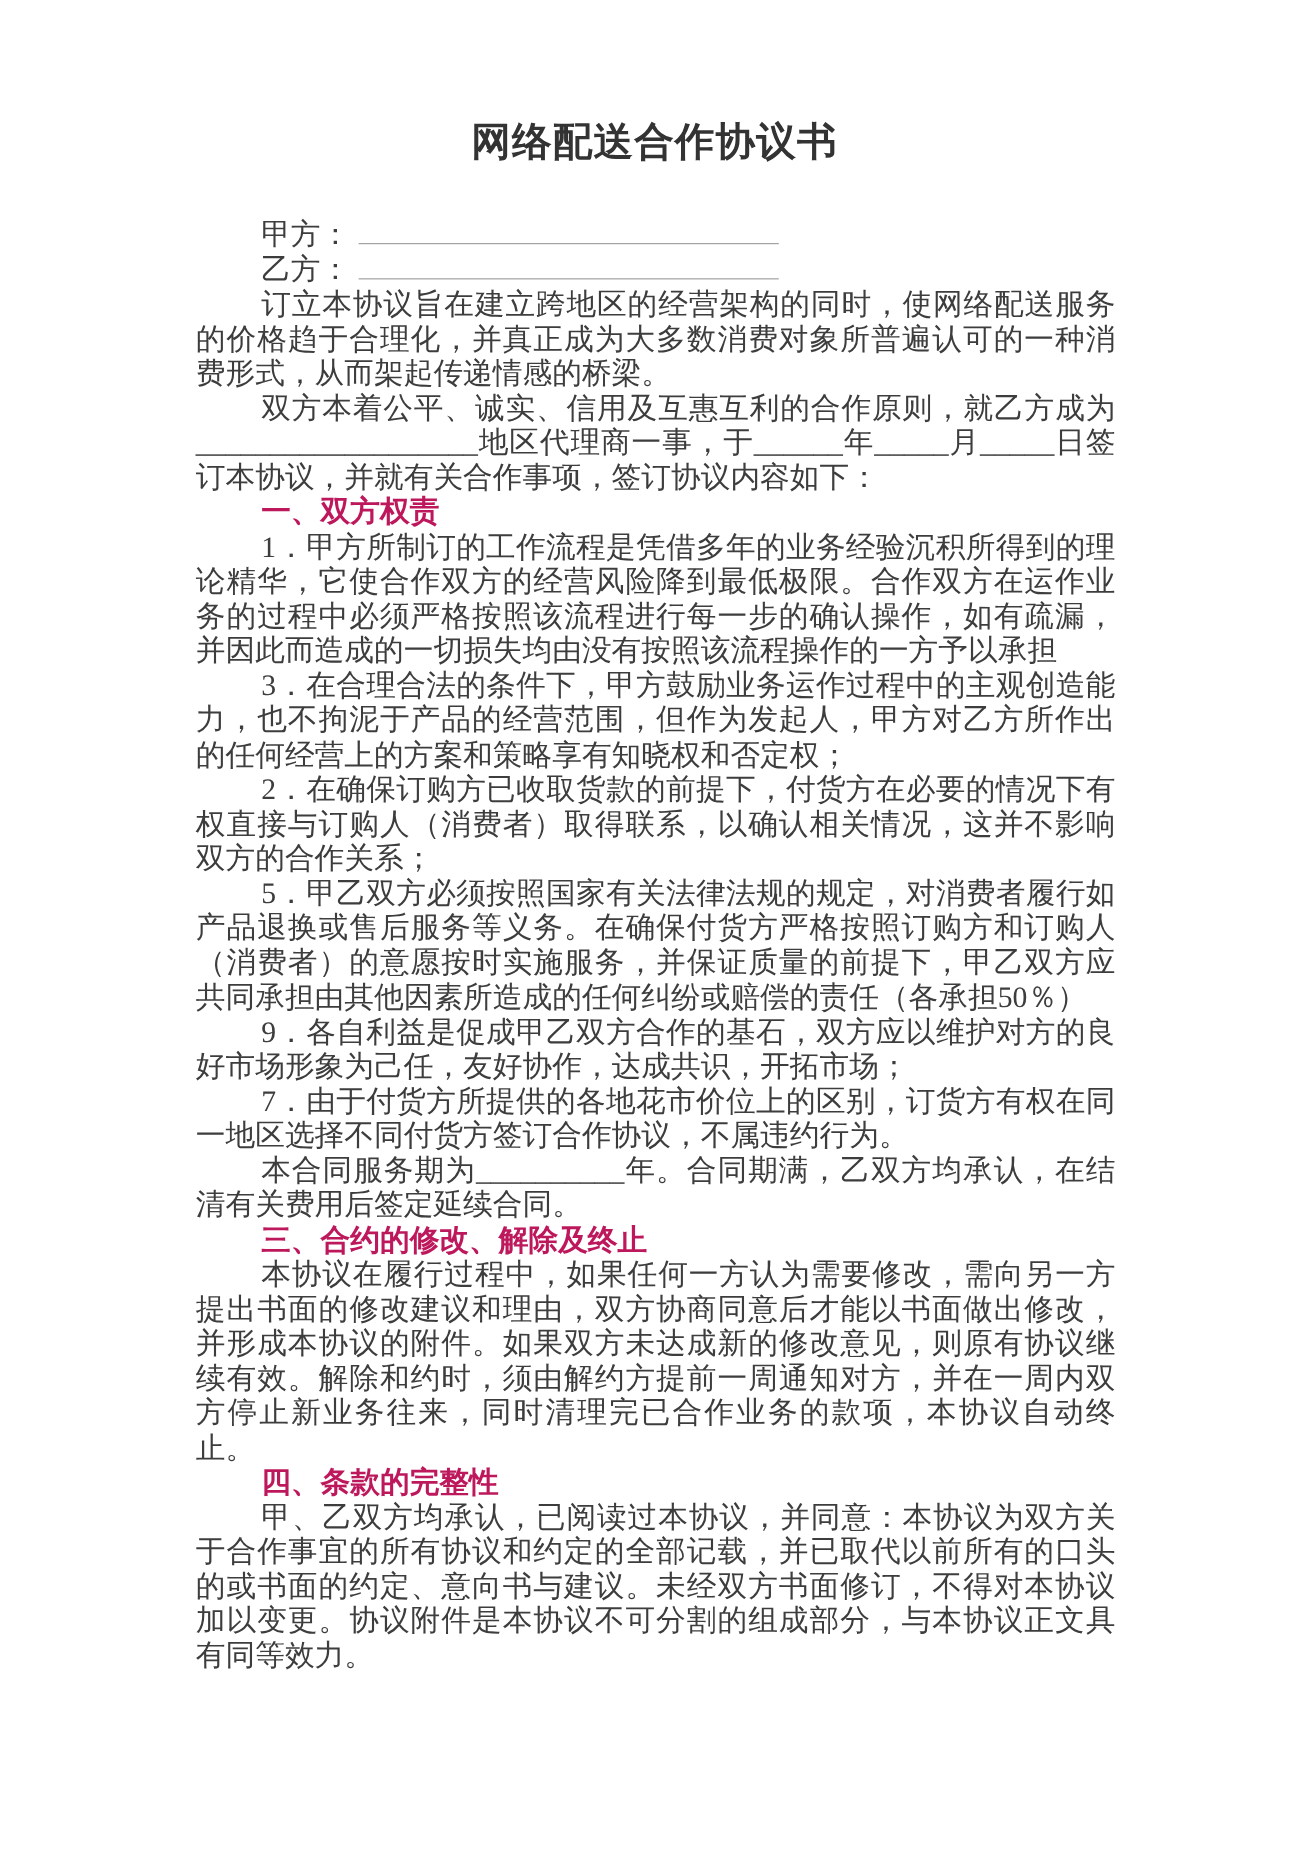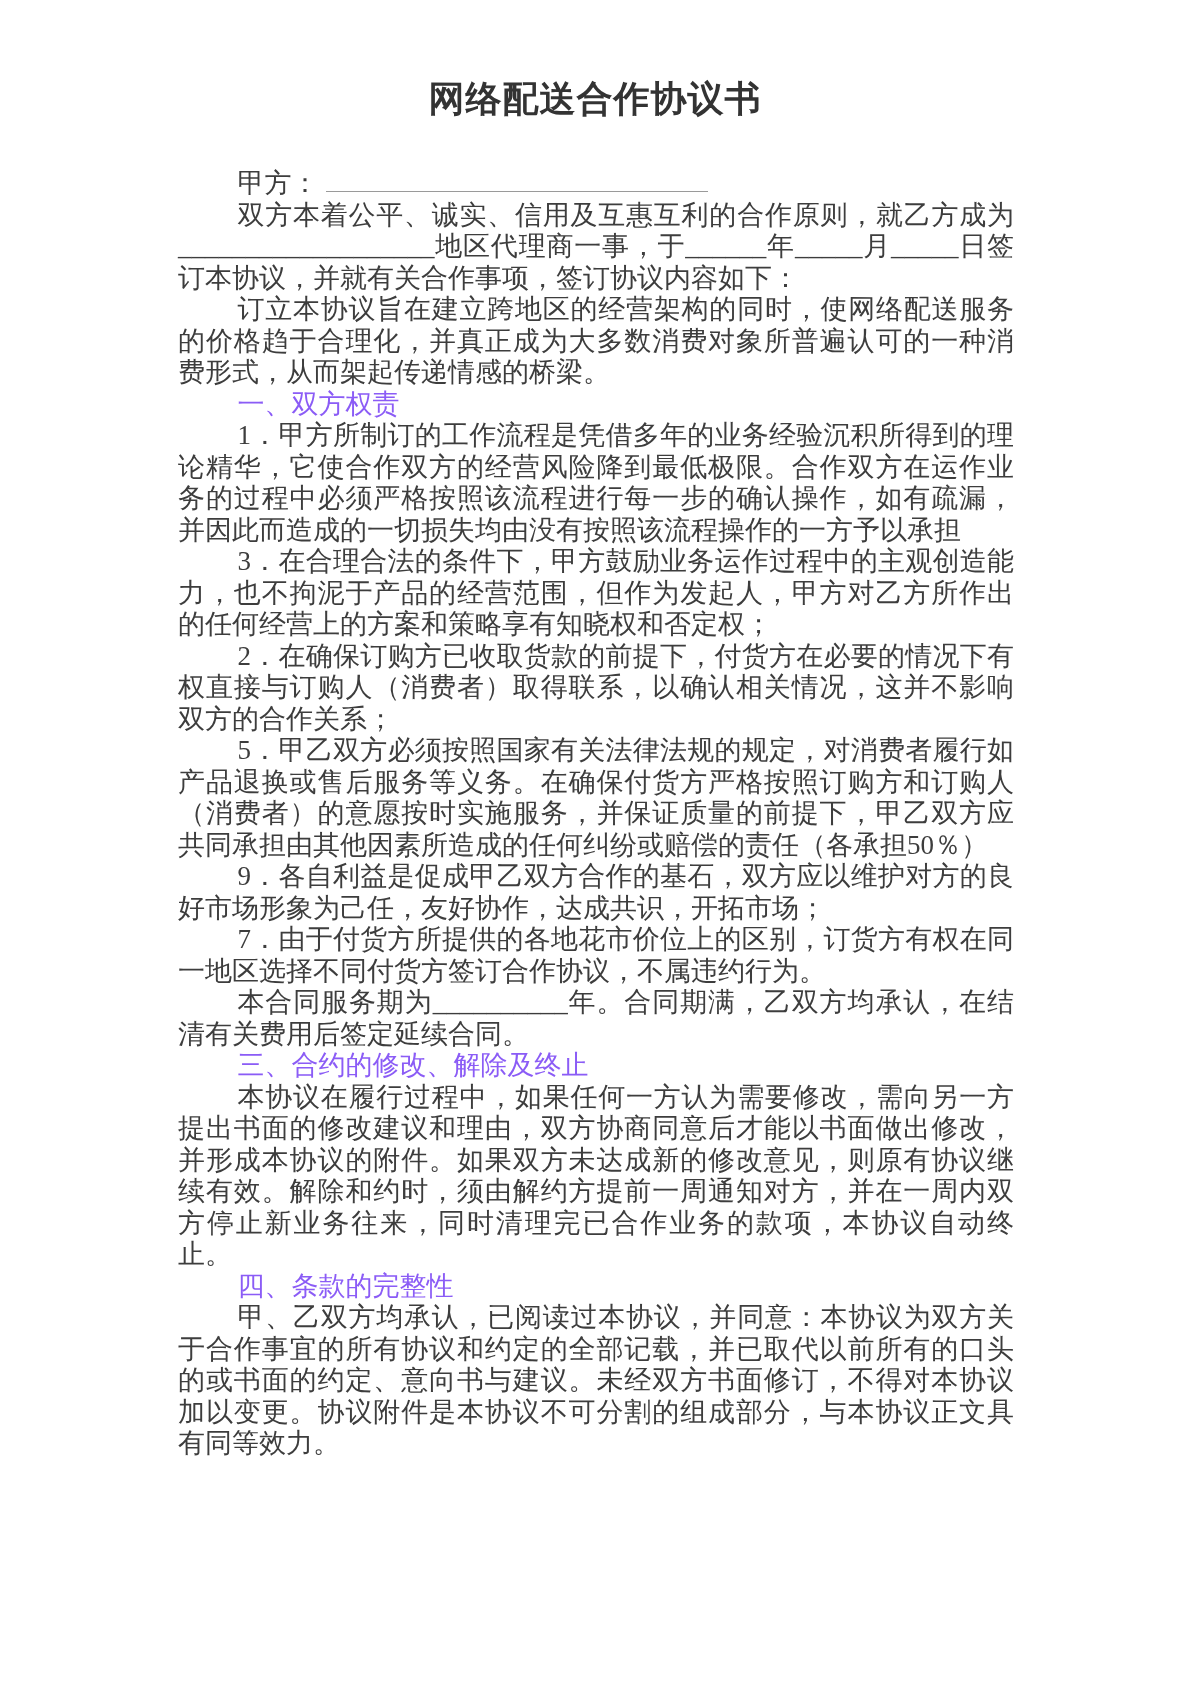--- a/index.html
+++ b/index.html
@@ -11,21 +11,21 @@
     position: relative;
     width: 1190px;
     height: 1683px;
     background: #ffffff;
     overflow: hidden;
     font-family: "Liberation Serif", "DejaVu Serif", serif;
     color: #3d3d3d;
   }
   .doc-title {
     margin: 0;
-    padding-top: 76px;
+    padding-top: 106px;
     text-align: center;
     font-size: 36px;
     line-height: 46px;
     font-weight: bold;
     color: #333333;
     letter-spacing: 1px;
   }
   .doc-body {
     margin: 46px auto 0 178px;
     width: 836px;
@@ -44,39 +44,43 @@
     margin-left: 8px;
     border-bottom: 1px solid #9a9a9a;
     vertical-align: baseline;
   }
   .doc-body p {
     margin: 0;
     text-indent: 2.2em;
     color: #3d3d3d;
   }
   .doc-body p.section-heading {
-    color: #8b5cf6;
+    color: #be185d;
+    font-weight: bold;
   }
 </style>
 </head>
 <body>
 
 <div class="page">
 
   <h1 class="doc-title">网络配送合作协议书</h1>
 
   <div class="doc-body">
 
     <div class="party-line">
       <span>甲方：</span><span class="party-blank"></span>
     </div>
 
+    <div class="party-line">
+      <span>乙方：</span><span class="party-blank"></span>
+    </div>
 
+    <p>订立本协议旨在建立跨地区的经营架构的同时，使网络配送服务的价格趋于合理化，并真正成为大多数消费对象所普遍认可的一种消费形式，从而架起传递情感的桥梁。</p>
     <p>双方本着公平、诚实、信用及互惠互利的合作原则，就乙方成为___________________地区代理商一事，于______年_____月_____日签订本协议，并就有关合作事项，签订协议内容如下：</p>
-    <p>订立本协议旨在建立跨地区的经营架构的同时，使网络配送服务的价格趋于合理化，并真正成为大多数消费对象所普遍认可的一种消费形式，从而架起传递情感的桥梁。</p>
 
     <p class="section-heading">一、双方权责</p>
     <p>1．甲方所制订的工作流程是凭借多年的业务经验沉积所得到的理论精华，它使合作双方的经营风险降到最低极限。合作双方在运作业务的过程中必须严格按照该流程进行每一步的确认操作，如有疏漏，并因此而造成的一切损失均由没有按照该流程操作的一方予以承担</p>
     <p>3．在合理合法的条件下，甲方鼓励业务运作过程中的主观创造能力，也不拘泥于产品的经营范围，但作为发起人，甲方对乙方所作出的任何经营上的方案和策略享有知晓权和否定权；</p>
     <p>2．在确保订购方已收取货款的前提下，付货方在必要的情况下有权直接与订购人（消费者）取得联系，以确认相关情况，这并不影响双方的合作关系；</p>
     <p>5．甲乙双方必须按照国家有关法律法规的规定，对消费者履行如产品退换或售后服务等义务。在确保付货方严格按照订购方和订购人（消费者）的意愿按时实施服务，并保证质量的前提下，甲乙双方应共同承担由其他因素所造成的任何纠纷或赔偿的责任（各承担50％）</p>
     <p>9．各自利益是促成甲乙双方合作的基石，双方应以维护对方的良好市场形象为己任，友好协作，达成共识，开拓市场；</p>
     <p>7．由于付货方所提供的各地花市价位上的区别，订货方有权在同一地区选择不同付货方签订合作协议，不属违约行为。</p>
 
     <p>本合同服务期为__________年。合同期满，乙双方均承认，在结清有关费用后签定延续合同。</p>

